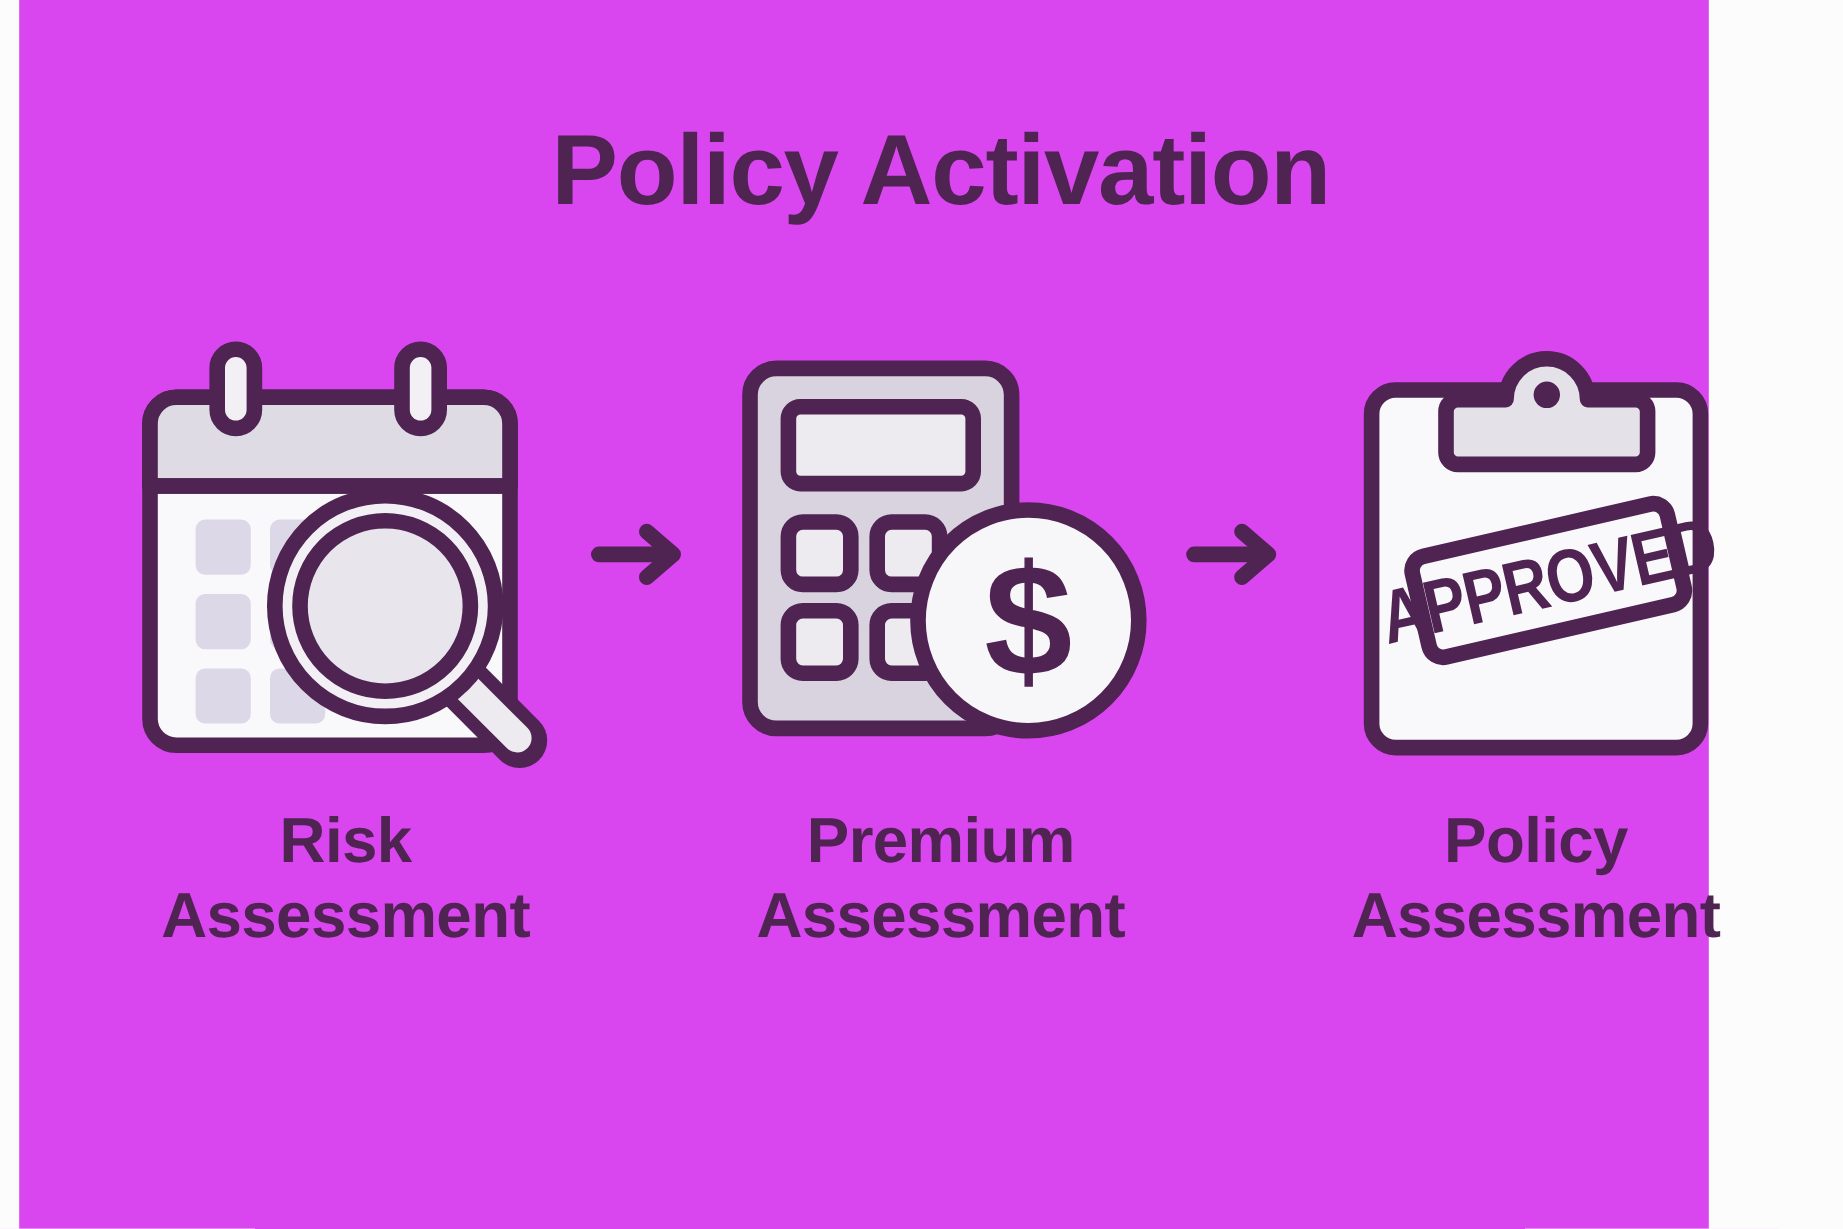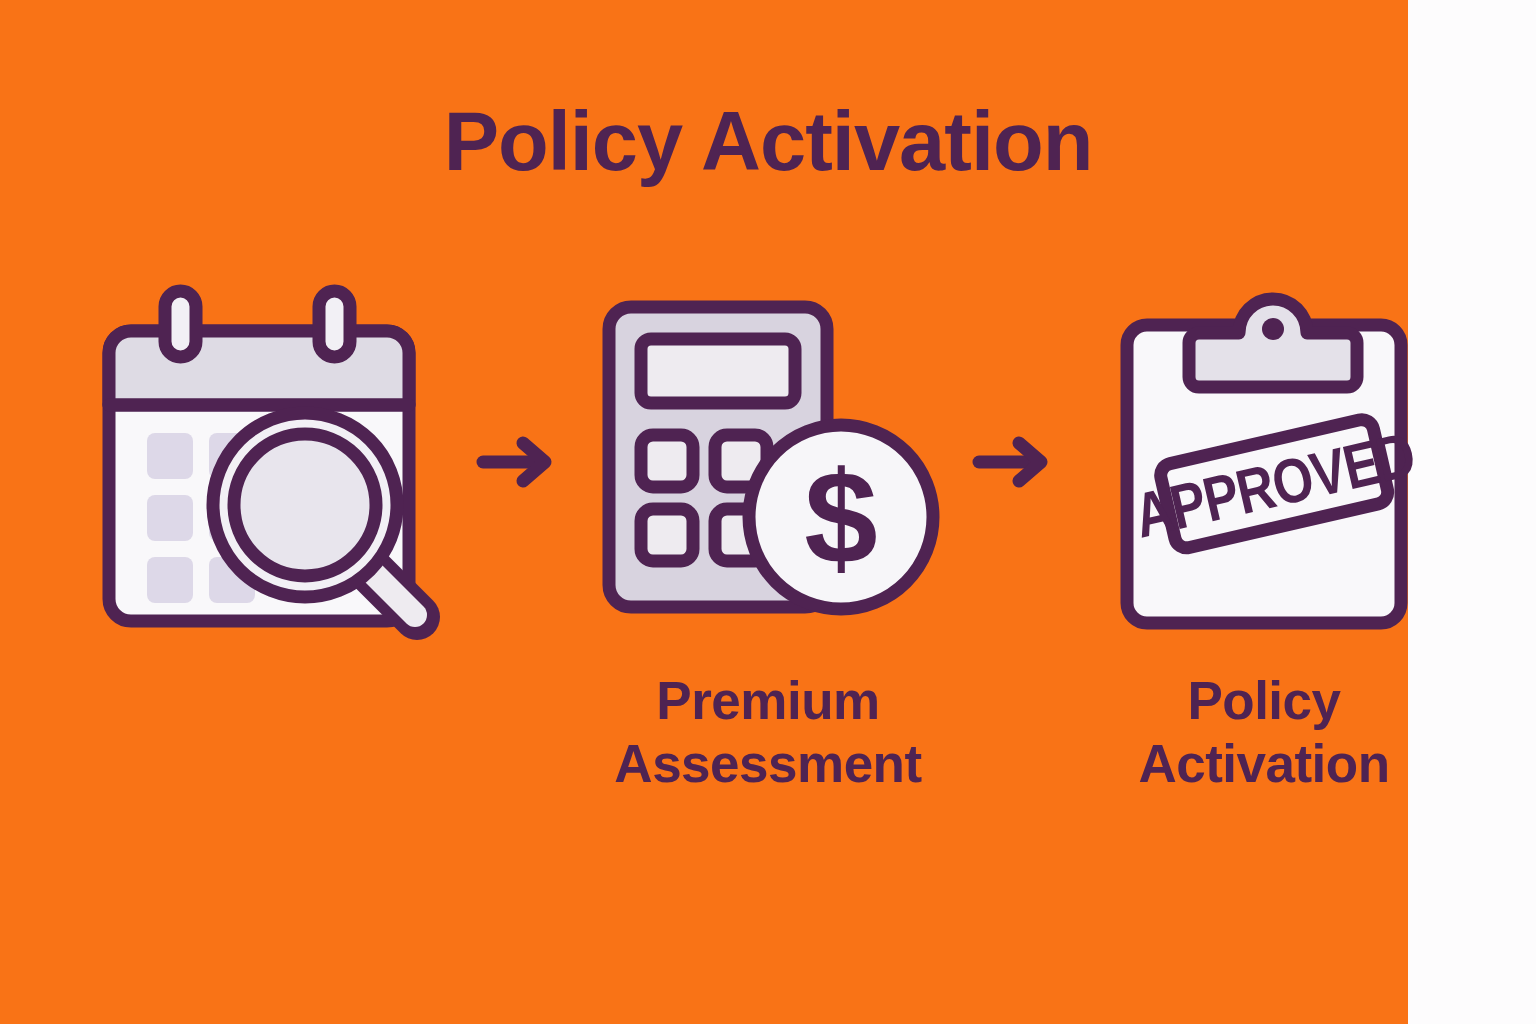--- a/index.html
+++ b/index.html
@@ -5,21 +5,22 @@
   * { margin:0; padding:0; box-sizing:border-box; }
   html, body {
     width:1536px; height:1024px;
     background:#fdfcfd;
     font-family:"Liberation Sans", sans-serif;
     overflow:hidden;
   }
   #infographic {
     position:relative;
     width:1408px; height:1024px;
-    background:#f97316;
+    background:#d946ef;
+    margin-left:16px;
   }
   #page-title {
     position:absolute;
     top:98px; left:0; width:1536px;
     text-align:center;
     font-size:83px;
     font-weight:bold;
     letter-spacing:-1px;
     color:#4f2352;
     line-height:1.05;
@@ -96,20 +97,22 @@
             </g>
 
             <path d="M272 282 L330 340" stroke="#4f2352" stroke-width="46" stroke-linecap="round"></path>
             <path d="M274 284 L328 338" stroke="#eeebf0" stroke-width="24" stroke-linecap="round"></path>
 
             <circle cx="218" cy="228" r="92" fill="#f2f0f5"></circle>
             <circle cx="218" cy="228" r="71" fill="#e8e5ed"></circle>
           </g>
         </svg>
       </div>
+      <div class="step-label">Risk
+Assessment</div>
     </div>
 
     <div class="arrow">
       <svg width="90" height="60" viewBox="0 0 90 60">
         <g stroke="#4f2352" stroke-width="13" stroke-linecap="round" stroke-linejoin="round" fill="none">
           <line x1="8" y1="30" x2="66" y2="30"></line>
           <polyline points="48,11 70,30 48,49"></polyline>
         </g>
       </svg>
     </div>
@@ -159,17 +162,17 @@
             <circle cx="194" cy="52" r="11" fill="#4f2352" stroke="none"></circle>
           </g>
 
           <g transform="rotate(-13 194 206)">
             <rect x="86" y="164" width="218" height="86" rx="12" fill="none" stroke="#4f2352" stroke-width="13"></rect>
             <text x="195" y="208" text-anchor="middle" dominant-baseline="central" font-family="'Liberation Sans Narrow', 'Liberation Sans', sans-serif" font-size="56" font-weight="bold" letter-spacing="-1" transform="scale(0.93 1.12)" transform-origin="195 208" fill="#4f2352">APPROVED</text>
           </g>
         </svg>
       </div>
       <div class="step-label">Policy
-Activation</div>
+Assessment</div>
     </div>
 
   </div>
 </div>
 
 </body></html>

